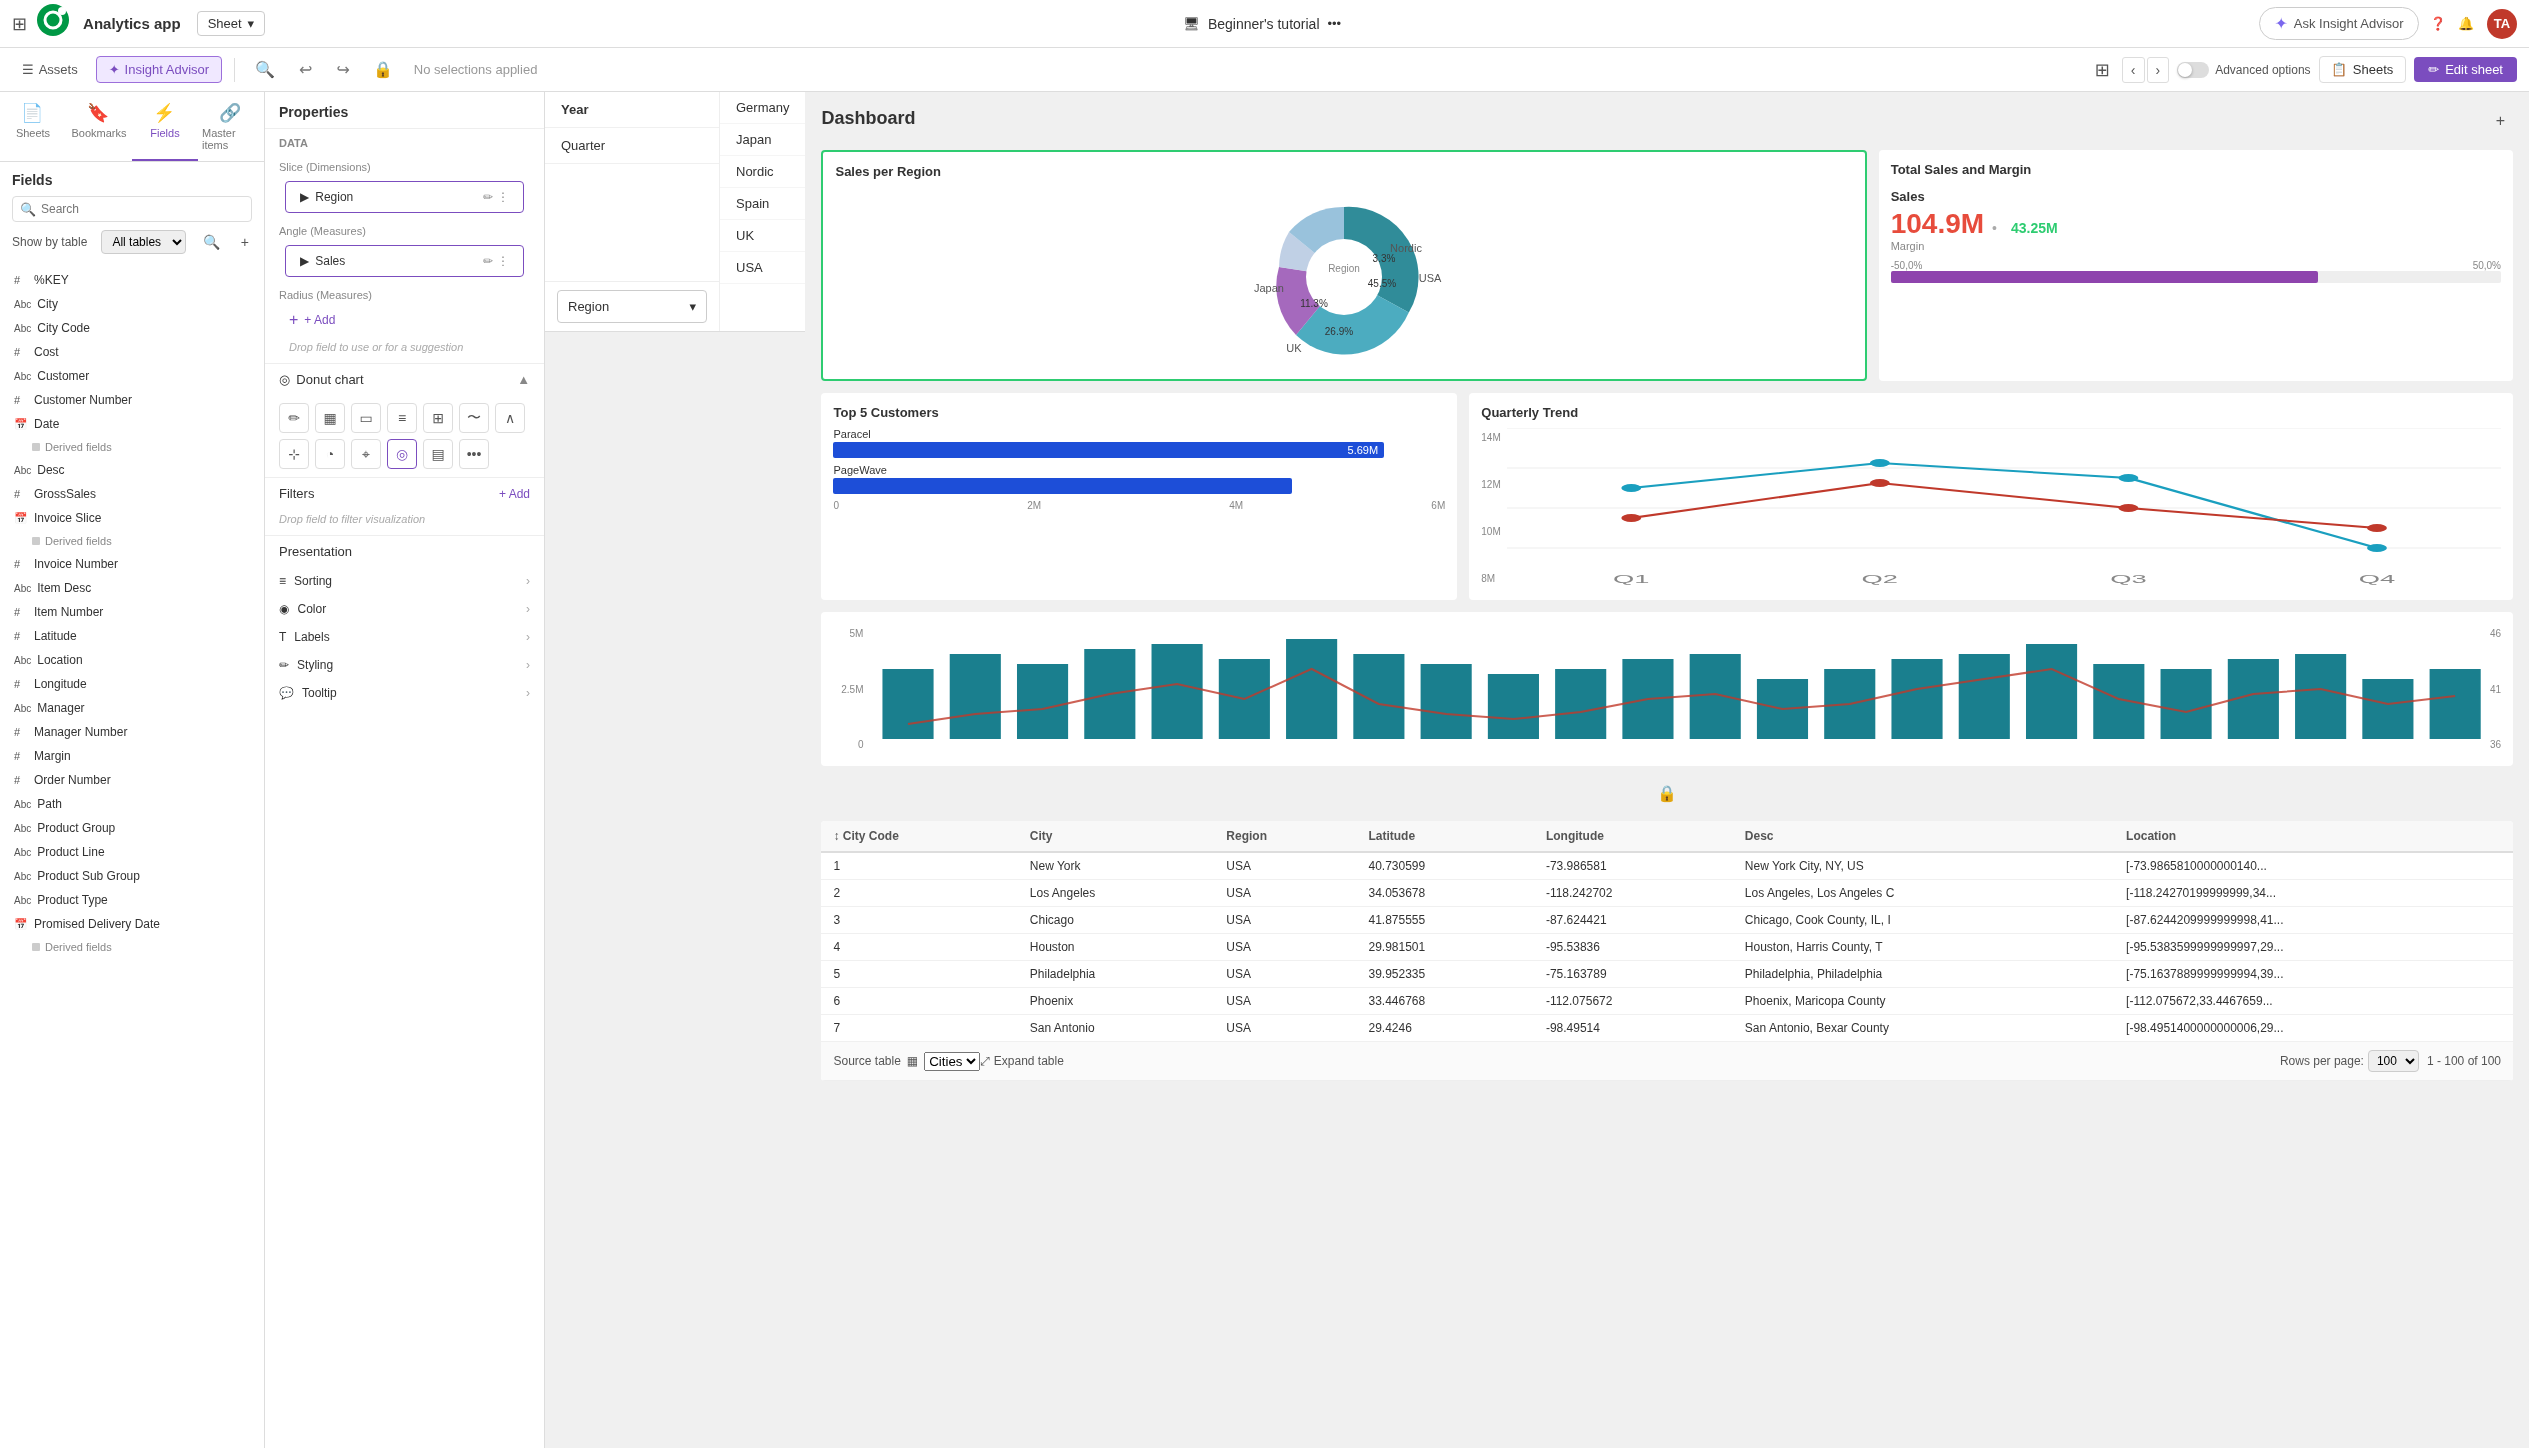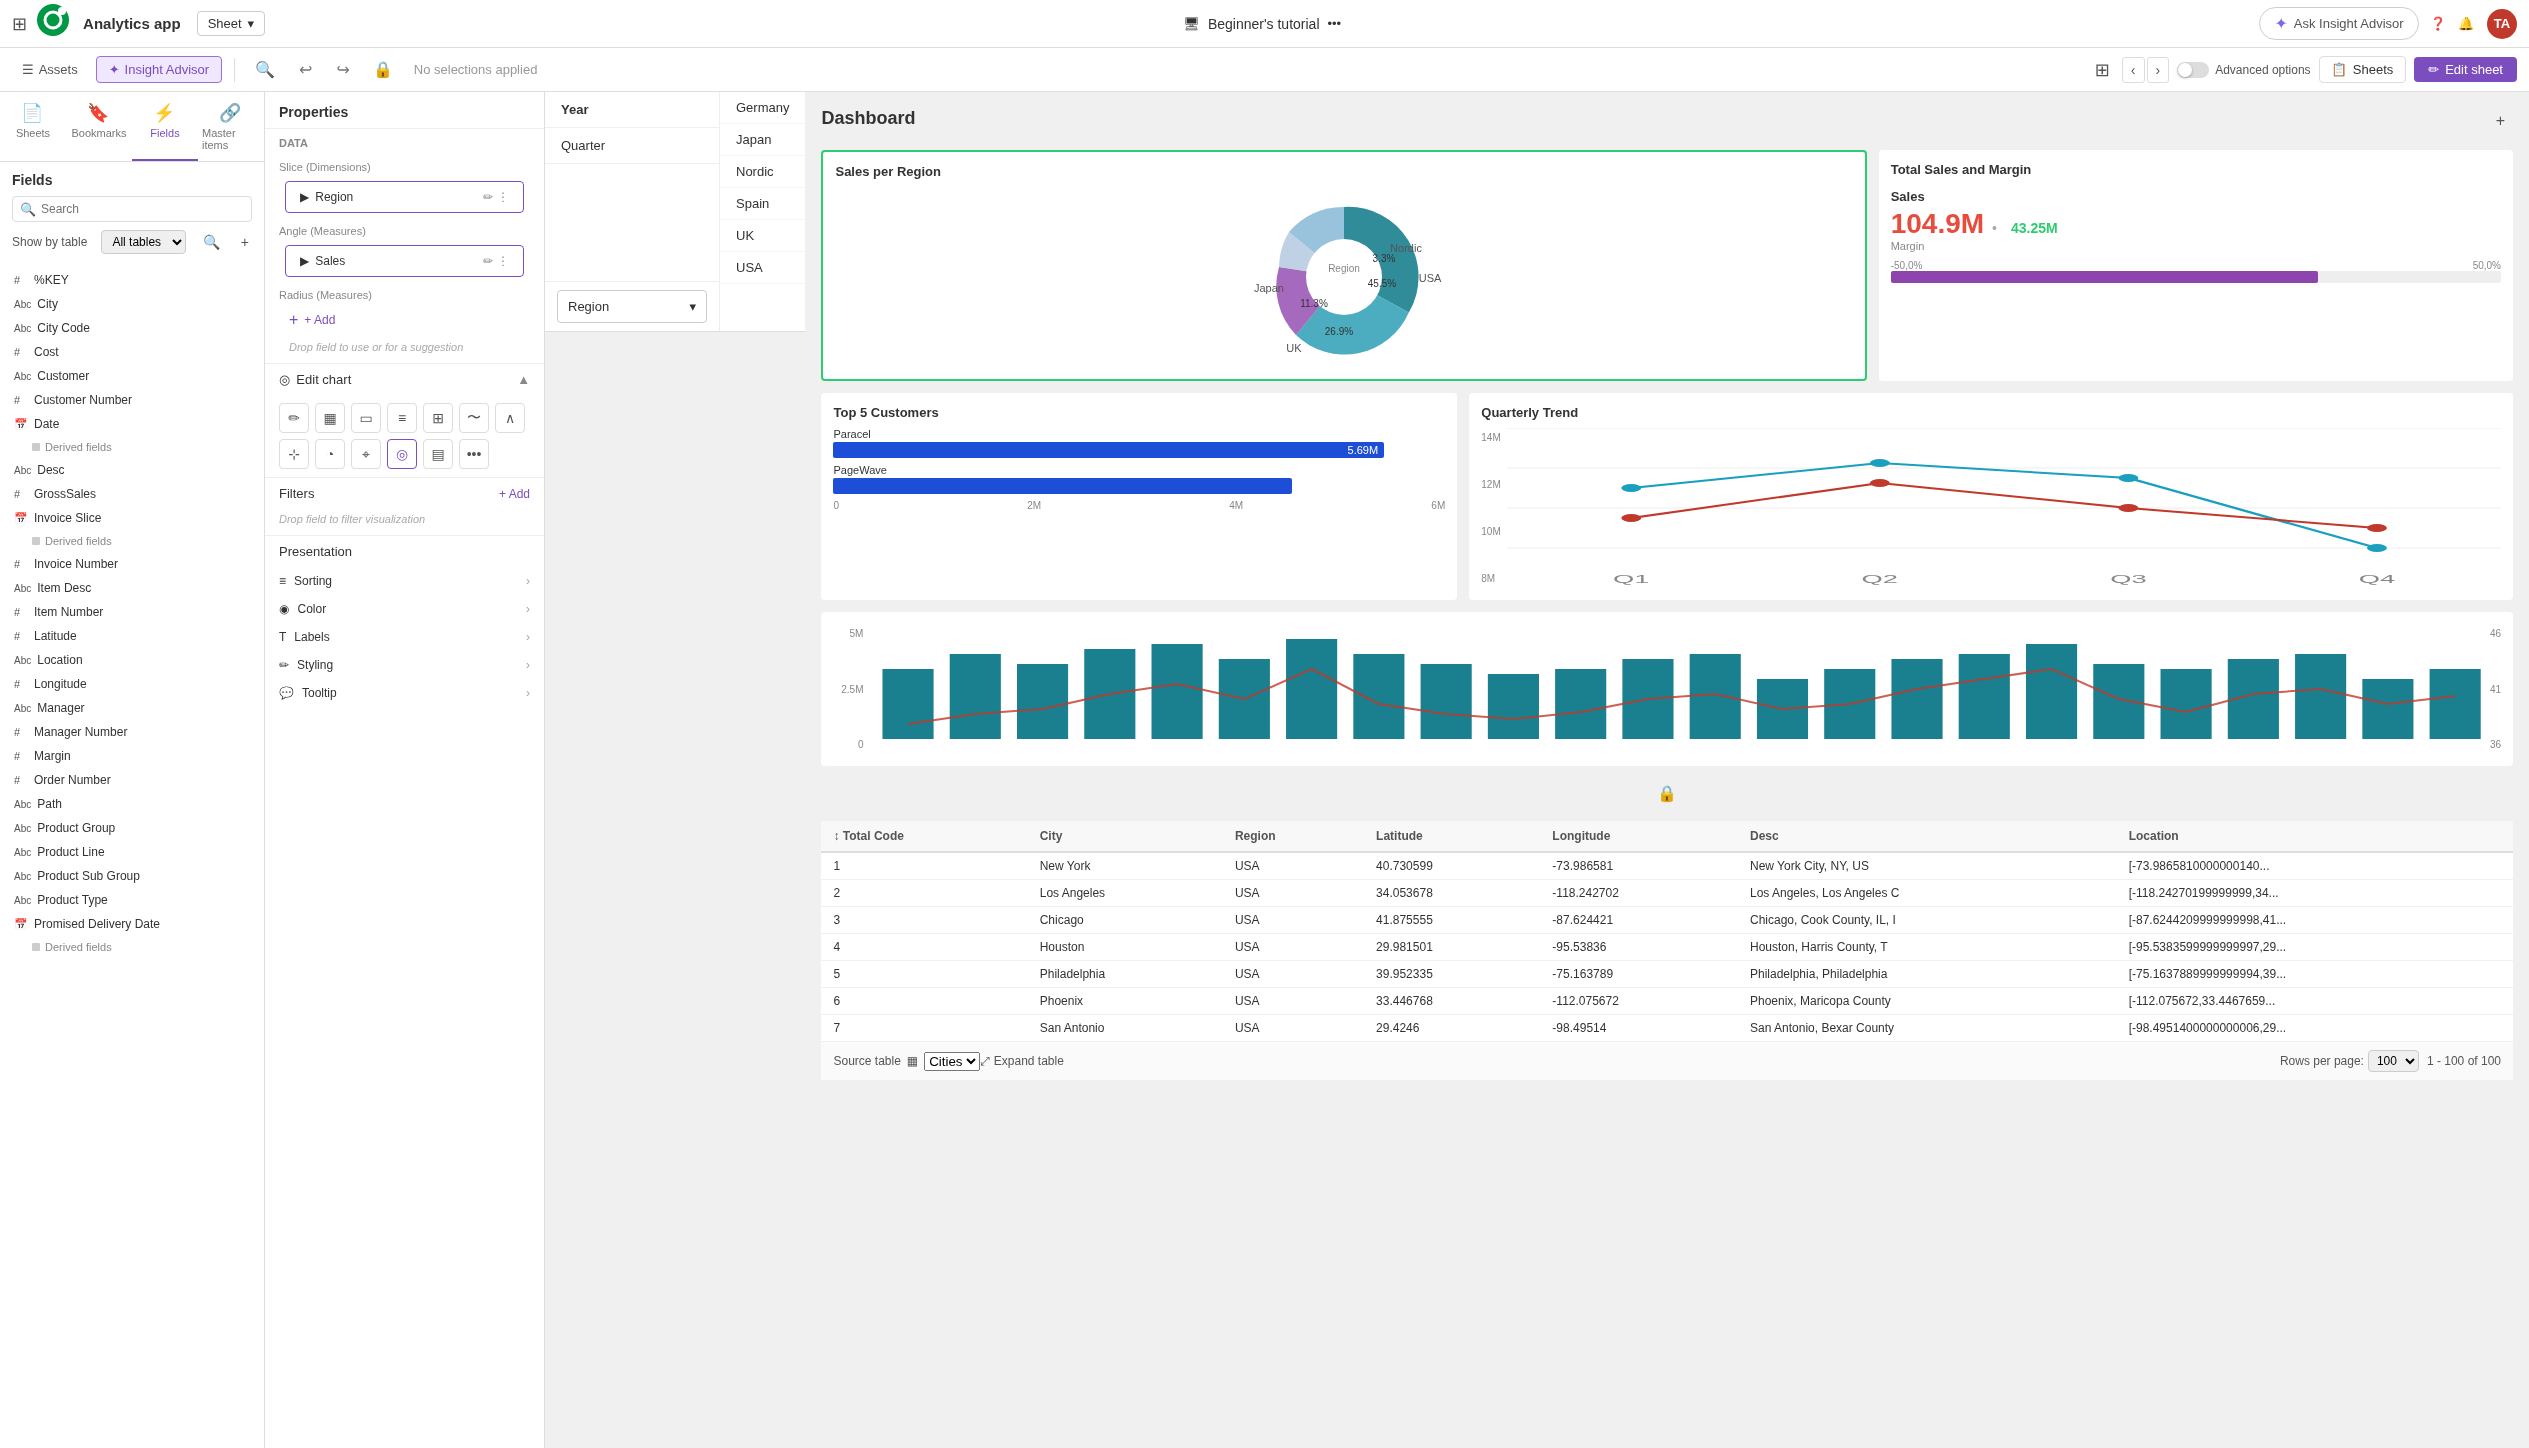--- a/index.html
+++ b/index.html
@@ -516,21 +516,21 @@
         <span class="plus">+</span>
         <span>+ Add</span>
       </div>
       <div class="drop-hint">Drop field to use or for a suggestion</div>
     </div>
 
     <div class="viz-section">
       <div class="viz-header">
         <div class="viz-header-left">
           <span>◎</span>
-          <span>Edit chart</span>
+          <span>Donut chart</span>
         </div>
         <span class="chevron">▲</span>
       </div>
       <div class="viz-icons-grid">
         <div class="viz-icon-btn">✏</div>
         <div class="viz-icon-btn">▦</div>
         <div class="viz-icon-btn">▭</div>
         <div class="viz-icon-btn">≡</div>
         <div class="viz-icon-btn">⊞</div>
         <div class="viz-icon-btn">〜</div>
@@ -796,21 +796,21 @@
       </div>
 
       <div class="lock-icon-row">
         <span>🔒</span>
       </div>
 
       <div class="data-table-card">
         <table>
           <thead>
             <tr>
-              <th>↕ Total Code</th>
+              <th>↕ City Code</th>
               <th>City</th>
               <th>Region</th>
               <th>Latitude</th>
               <th>Longitude</th>
               <th>Desc</th>
               <th>Location</th>
             </tr>
           </thead>
           <tbody>
             <tr>

